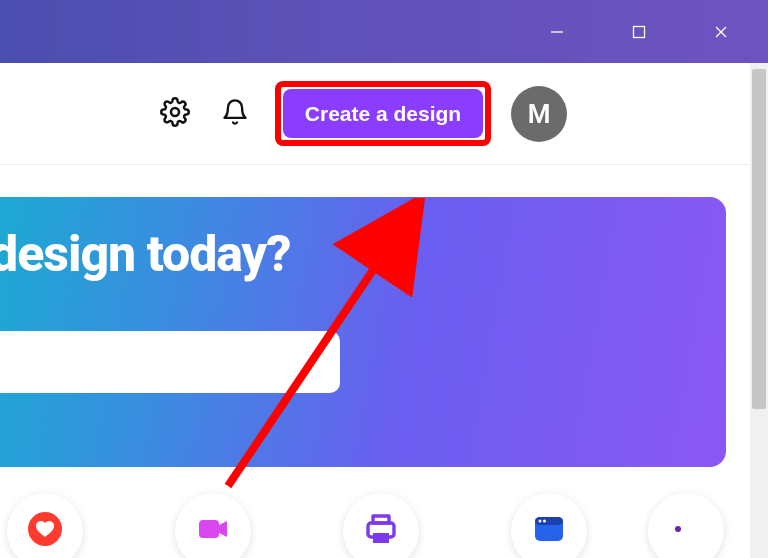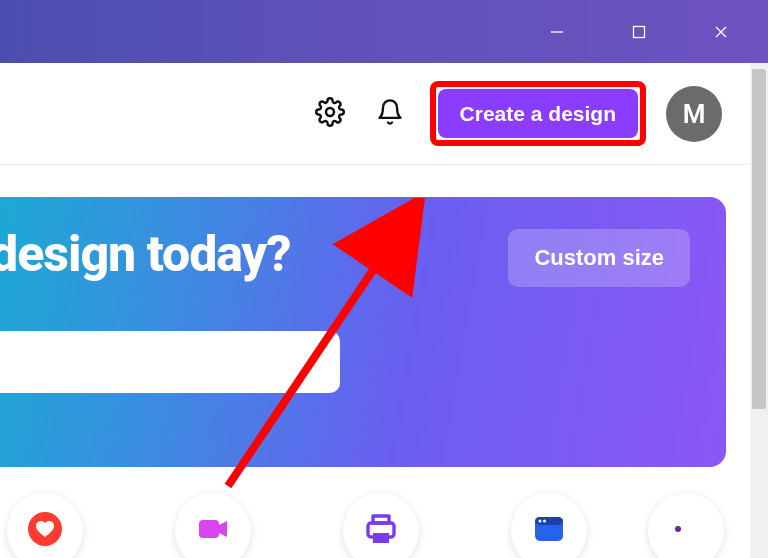--- a/index.html
+++ b/index.html
@@ -39,21 +39,21 @@
       left:0; top:63px; right:18px; bottom:0;
       background:#fff;
     }
 
     
     .app-header {
       height: 102px;
       background:#fff;
       display:flex;
       align-items:center;
-      justify-content:flex-end;
+      justify-content:center;
       gap: 20px;
       padding-right: 28px;
       border-bottom: 1px solid #eee;
     }
     .icon-btn { width:40px; height:40px; display:flex; align-items:center; justify-content:center; cursor:pointer; }
     .create-btn {
       background:#8b3dff;
       color:#fff;
       font-weight:600;
       font-size:21px;
@@ -206,21 +206,20 @@
     </div>
     <span class="highlight-ring">
       <button class="create-btn">Create a design</button>
     </span>
     <div class="avatar">M</div>
   </div>
 
   <div class="hero">
     <div class="hero-heading">design today?</div>
     <div class="hero-actions">
-      <button class="chip-btn">Custom size</button>
     </div>
     <div class="search-box"></div>
   </div>
 
   <div class="categories">
 
     <div class="cat">
       <div class="cat-circle">
         <span>
           <svg width="42" height="42" viewBox="0 0 42 42">

